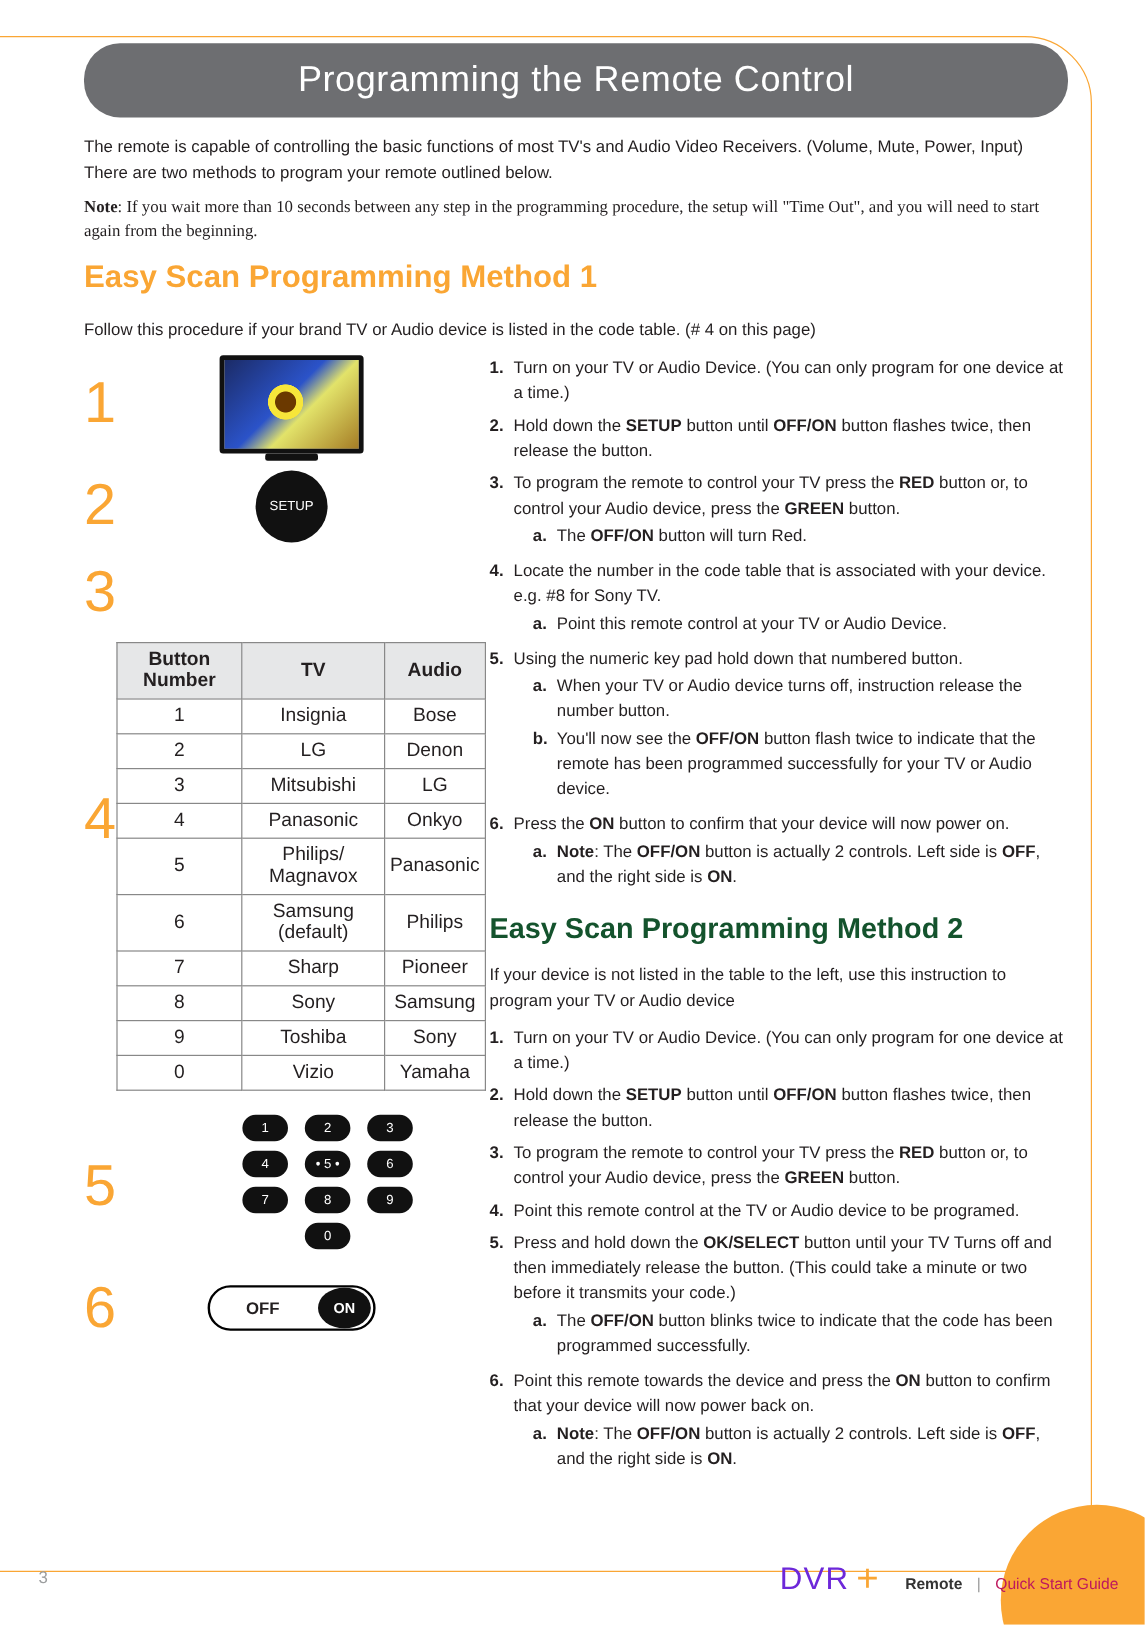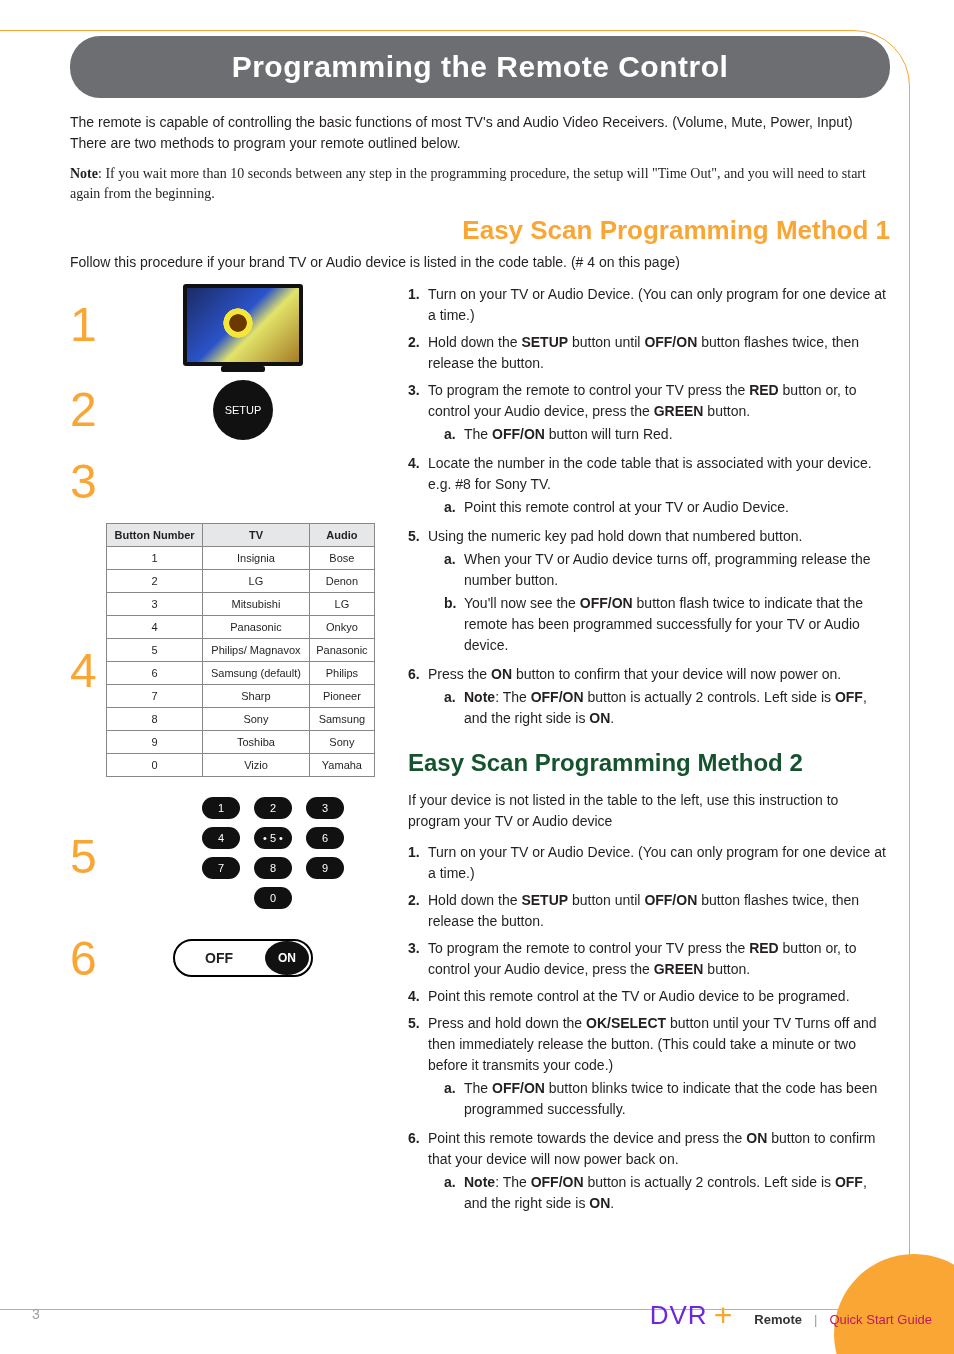--- a/index.html
+++ b/index.html
@@ -40,39 +40,38 @@
     width: 820px;
     background: #6d6e71;
     border-radius: 30px;
     padding: 14px 0;
     text-align: center;
     z-index: 2;
   }
   .header-slab span {
     color: #fff;
     font-size: 30px;
-    font-weight: 700;
+    font-weight: 400;
     letter-spacing: 0.5px;
     font-family: "Segoe UI", Arial, sans-serif;
   }
   .content {
     position: absolute;
     left: 70px; top: 112px;
     width: 820px;
     z-index: 3;
   }
   .intro { font-size: 14px; line-height: 1.5; margin: 0 0 10px 0; }
   .note { font-size: 14px; line-height: 1.45; margin: 0 0 10px 0; font-family: Liberation Serif, serif; }
   h2.method {
     color: #faa634;
     font-size: 26px;
     font-weight: 700;
-    margin: 8px 0 8px 0;
+    margin: 8px 0 20px 0;
     font-family: "Segoe UI", Arial, sans-serif;
-    text-align: right;
   }
   .follow { font-size: 14px; margin: 0 0 14px 0; }
   .cols { display: flex; gap: 28px; }
   .leftcol { width: 310px; flex: none; }
   .rightcol { flex: 1; font-size: 14px; line-height: 1.5; }
 
   
   .stepnum {
     font-family: "Segoe UI Light","Segoe UI",Arial,sans-serif;
     color: #faa634;
@@ -100,21 +99,21 @@
   
   .setup-btn { background:#111; color:#fff; font-size:11px; width:60px; height:60px; border-radius:50%; display:flex; align-items:center; justify-content:center; }
 
   
   .pill { width:50px; height:28px; border-radius:14px; display:inline-block; }
   .pill.red { background:#d71920; }
   .pill.green { background:#5bbd45; }
   .or-text { font-size:17px; margin:0 8px; font-family:"Segoe UI",Arial,sans-serif; font-weight:400;}
 
   
-  table.codetable { border-collapse: collapse; width: 269px; margin-left:38px; font-size:11px; }
+  table.codetable { border-collapse: collapse; width: 308px; margin-left:38px; font-size:16px; }
   table.codetable th, table.codetable td {
     border:1px solid #888; padding:5px 4px; text-align:center;
   }
   table.codetable th { background:#e6e7e8; font-weight:700; }
 
   
   .keypad { width:170px; margin-left:60px; }
   .keypad .krow { display:flex; justify-content:center; gap:14px; margin-bottom:8px; }
   .kbtn { width:38px; height:22px; border-radius:12px; background:#111; color:#fff; font-size:11px; display:flex; align-items:center; justify-content:center; }
   .offon {
@@ -349,21 +348,21 @@
               </ol>
             </span>
           </li>
           <li>
             <span class="li-num">5.</span>
             <span class="li-body">
               <span>Using the numeric key pad hold down that numbered button.</span>
               <ol class="substeps">
                 <li>
                     <span class="li-num">a.</span>
-                    <span class="li-body">When your TV or Audio device turns off, programming release the number button.</span>
+                    <span class="li-body">When your TV or Audio device turns off, instruction release the number button.</span>
                   </li>
                 <li>
                     <span class="li-num">b.</span>
                     <span class="li-body"><span>You'll now see the </span><b>OFF/ON</b><span> button flash twice to indicate that the remote has been programmed successfully for your TV or Audio device.</span></span>
                   </li>
               </ol>
             </span>
           </li>
           <li>
             <span class="li-num">6.</span>

